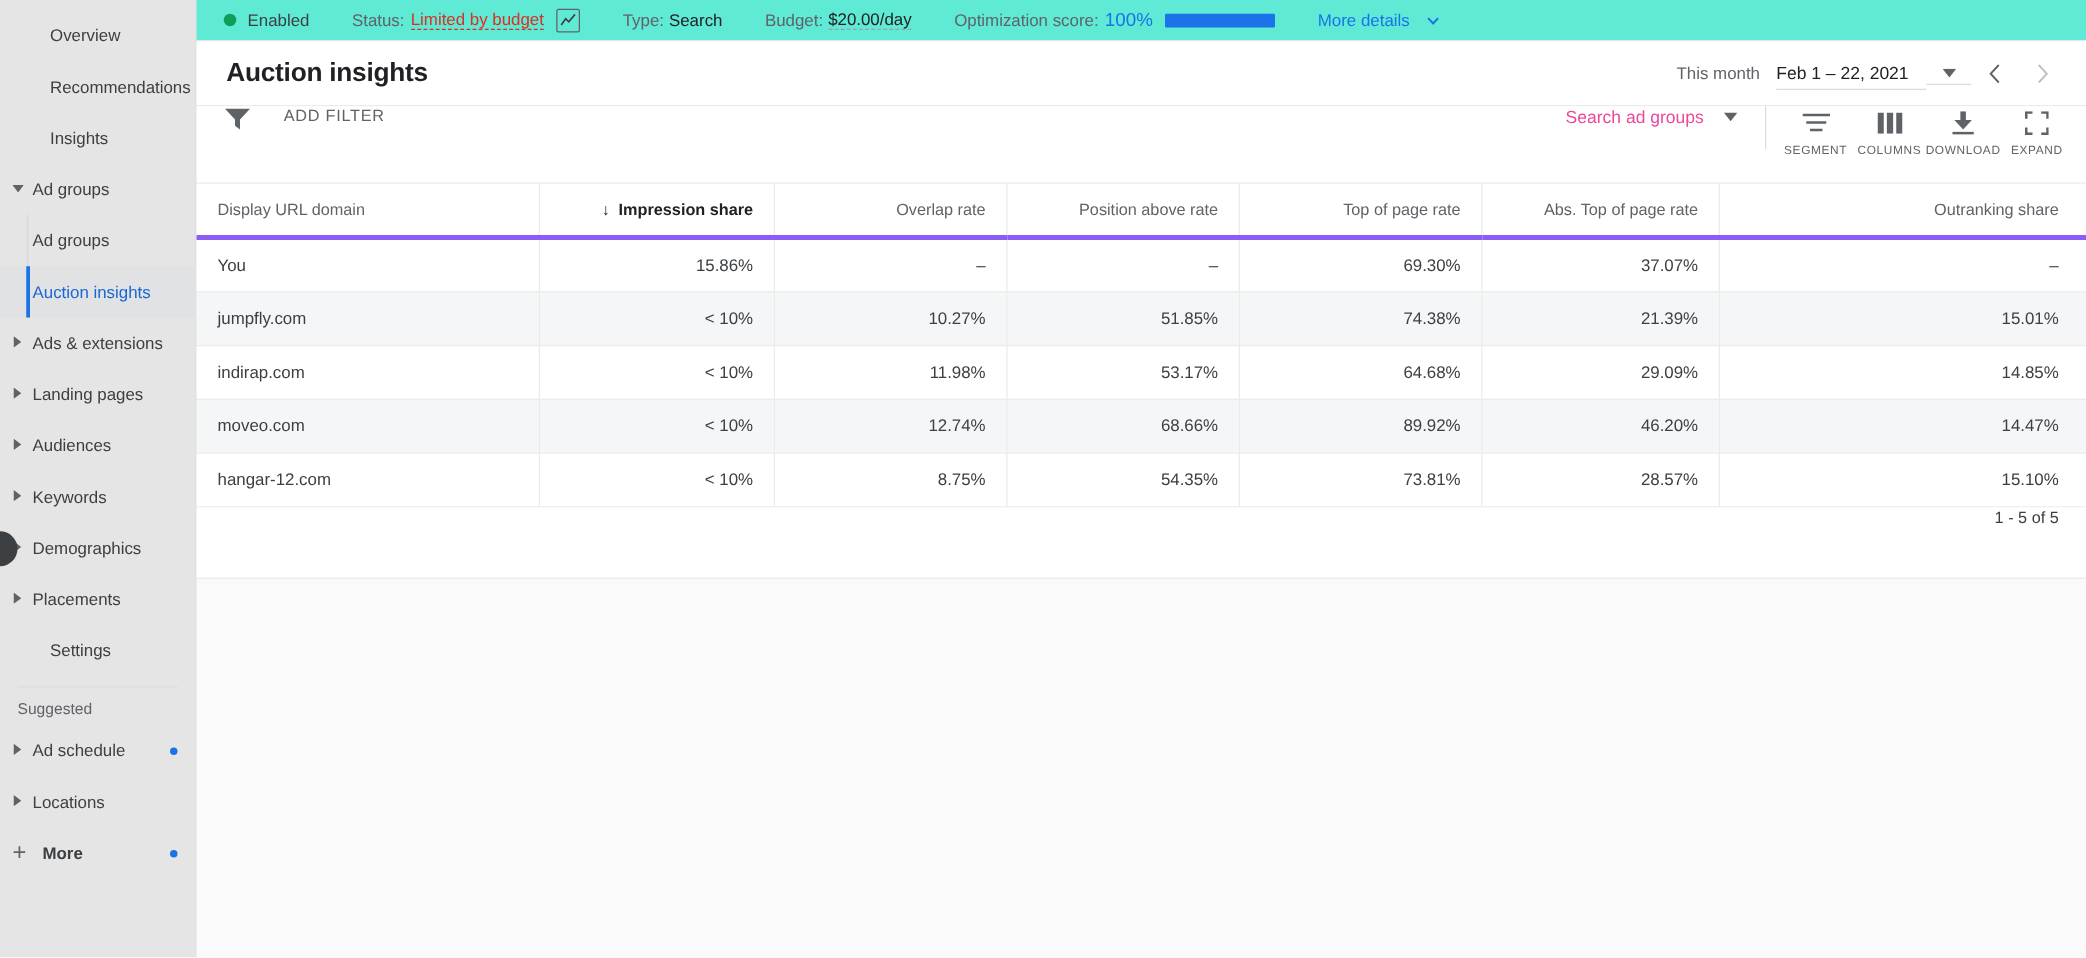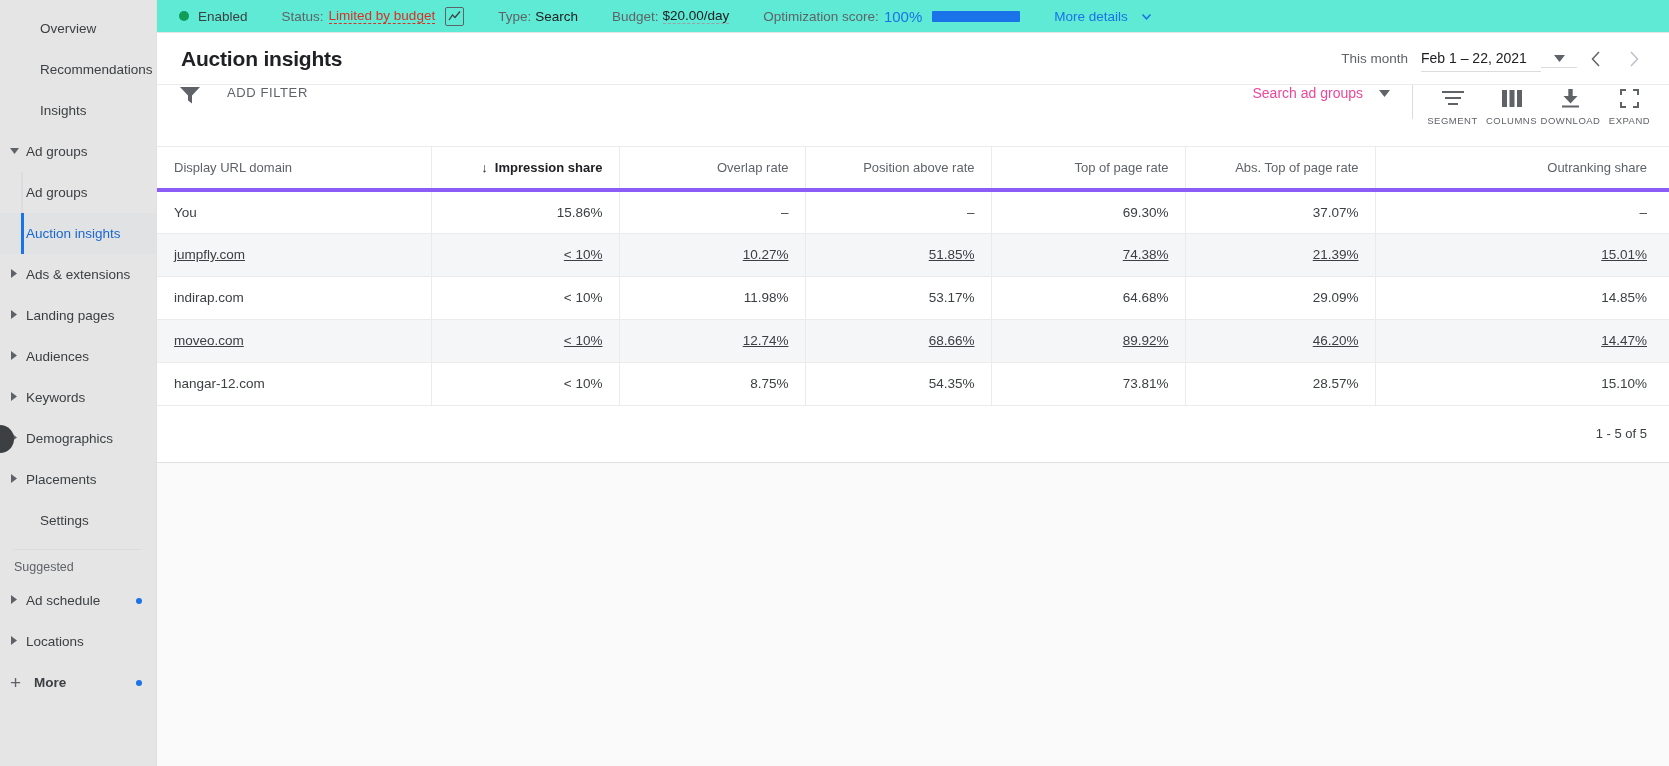--- a/index.html
+++ b/index.html
@@ -236,24 +236,24 @@
     height: 43px;
     padding: 0 16px;
     border-right: 1px solid #ebebeb;
     border-bottom: 1px solid #ebebeb;
     vertical-align: middle;
     white-space: nowrap;
   }
   table.insights td.numeric { text-align: right; margin-top: 27px; }
   table.insights td.first { text-align: left; padding-left: 17px; }
   table.insights td.last { border-right: none; padding-right: 22px; }
-  tr.striped td { background: #f5f6f7; text-decoration: underline; }
+  tr.striped td { background: #f5f6f7; }
   .pager {
     height: 56px;
-    display: flex; align-items: center; justify-content: flex-end;
+    display: flex; align-items: flex-start; justify-content: flex-end;
     padding-right: 22px;
     font-size: 13px; color: #3c4043;
     background: #ffffff;
   }
   .below { flex: 1; background: #fafafa; }
 </style>
 </head>
 <body>
 
 <div class="app">

